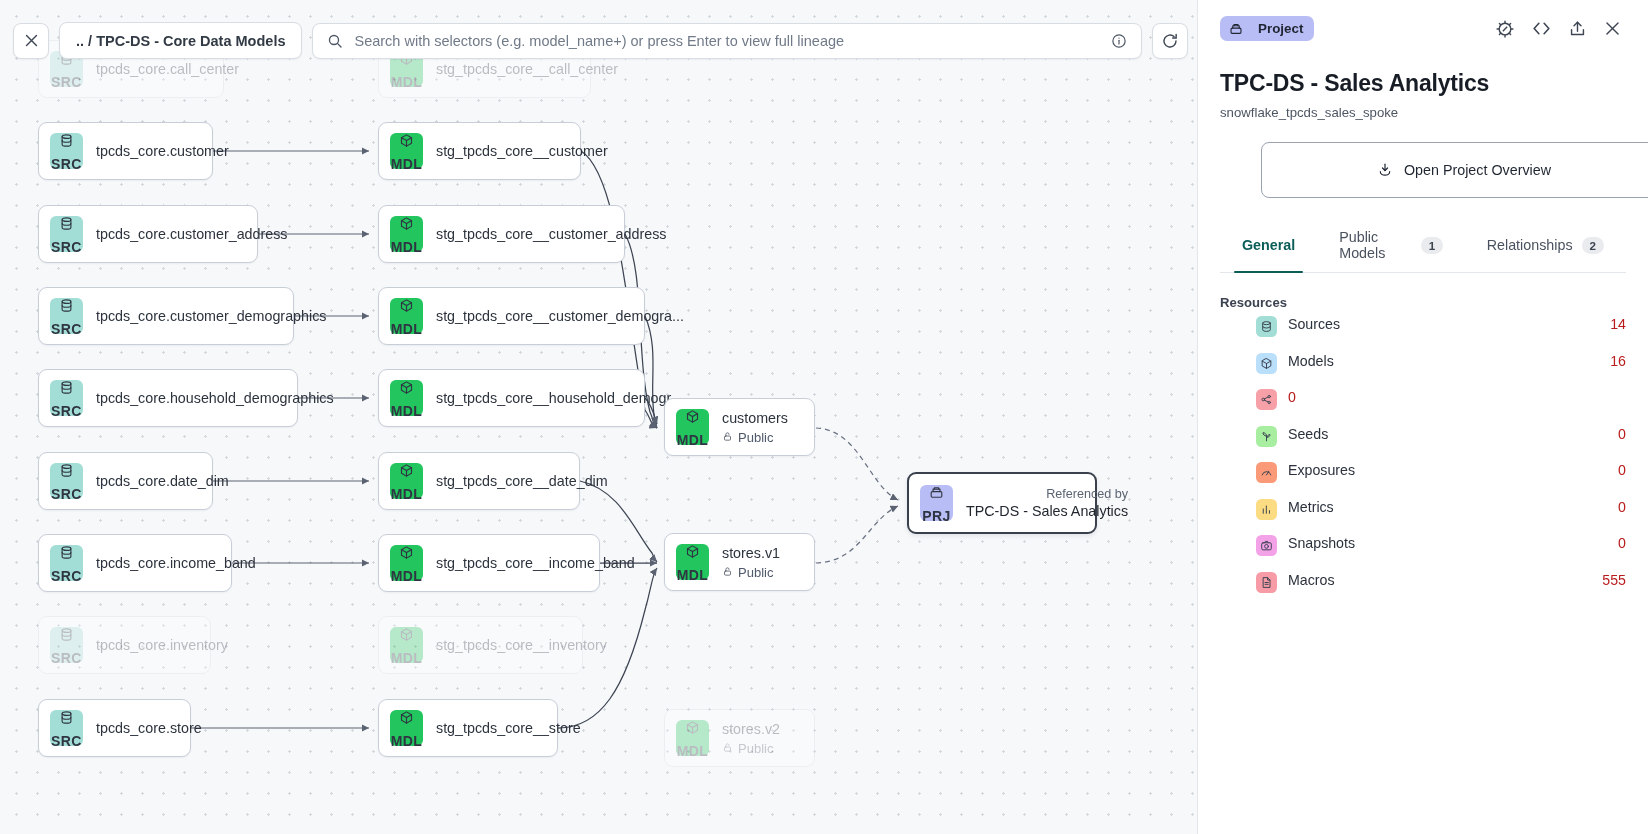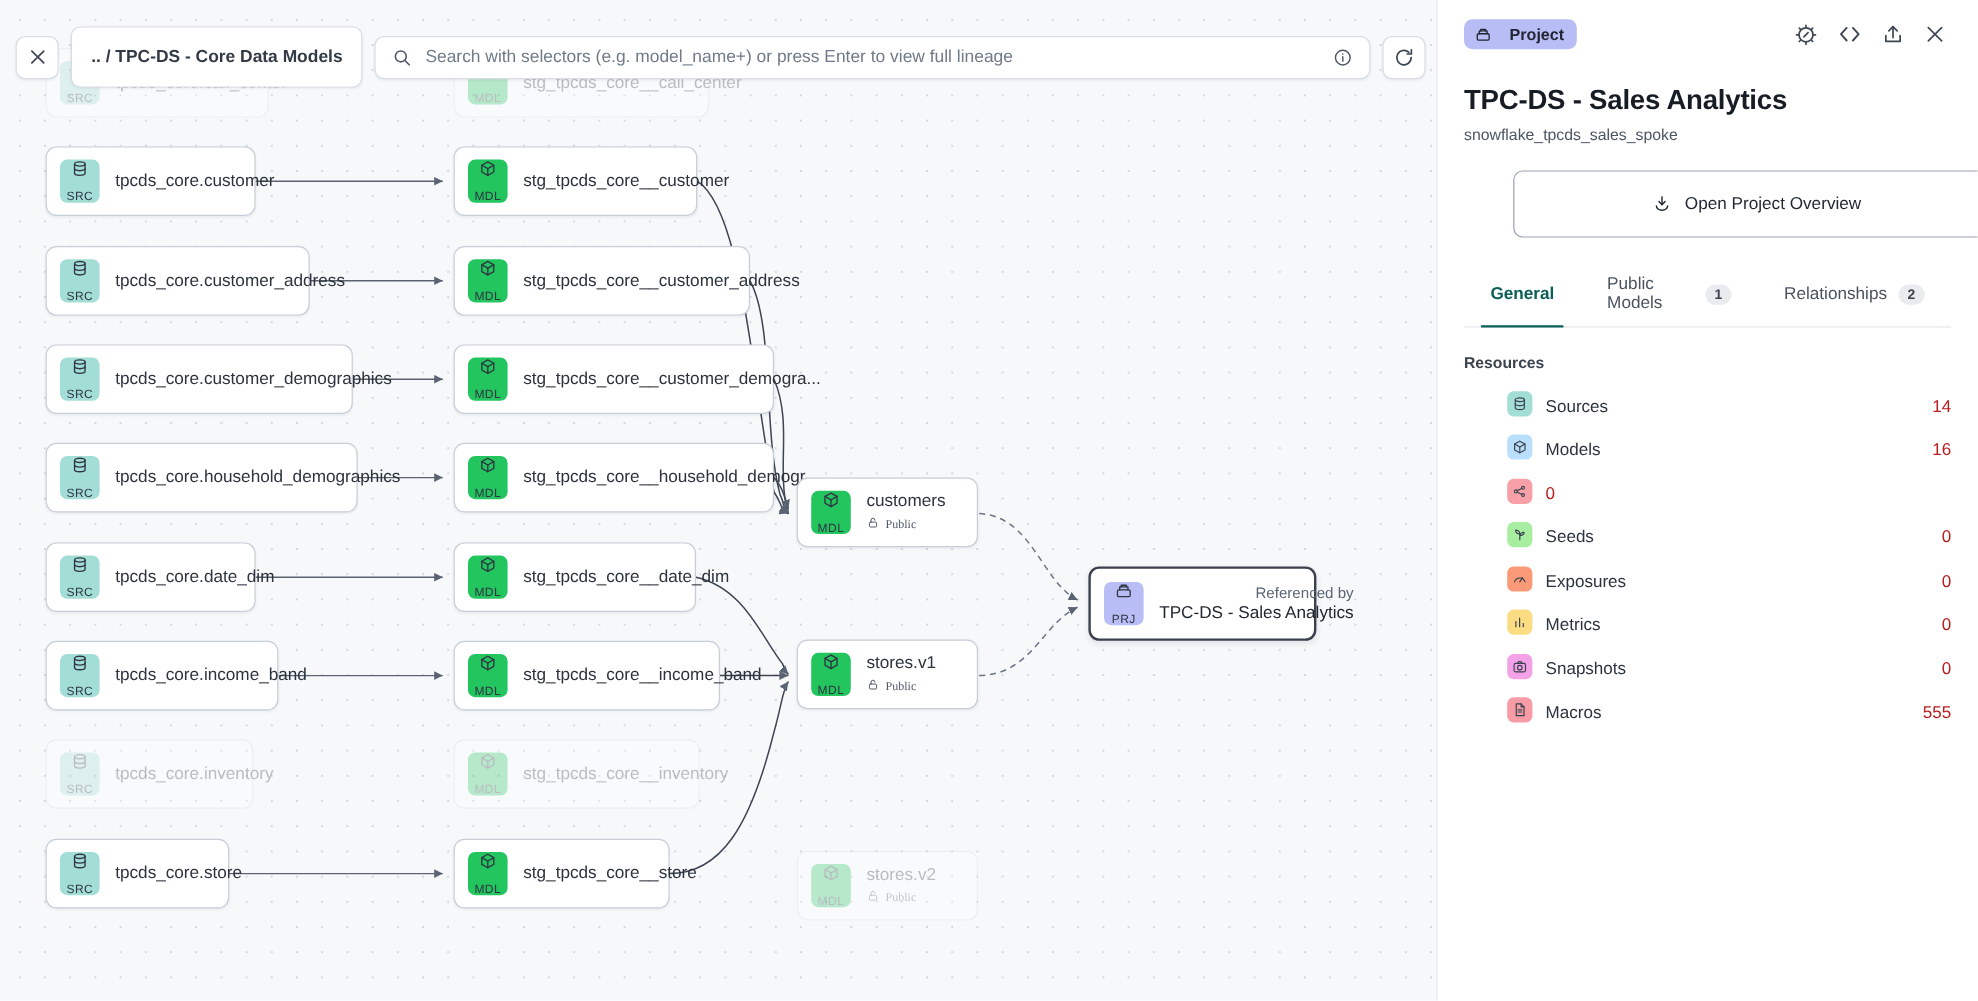--- a/index.html
+++ b/index.html
@@ -31,21 +31,21 @@
     z-index: 40;
   }
   .tb-btn {
     height: 36px; min-width: 36px;
     background: #fff; border: 1px solid #d8dce3; border-radius: 8px;
     display: flex; align-items: center; justify-content: center;
     box-shadow: 0 1px 2px rgba(16,24,40,.05);
     cursor: pointer;
   }
   .breadcrumb {
-    height: 51px; padding: 0 16px;
+    height: 37px; padding: 0 16px;
     background: #fff; border: 1px solid #d8dce3; border-radius: 8px;
     display: flex; align-items: center;
     font-size: 14.5px; font-weight: 600; color: #323a45;
     box-shadow: 0 1px 2px rgba(16,24,40,.05);
     white-space: nowrap; cursor: pointer;
   }
   .searchbar {
     height: 36px; width: 830px;
     background: #fff; border: 1px solid #d8dce3; border-radius: 8px;
     display: flex; align-items: center; gap: 11px; padding: 0 14px;
@@ -77,29 +77,29 @@
   }
   .node .badge {
     width: 33px; height: 36px; border-radius: 6px;
     display: flex; flex-direction: column; align-items: center; justify-content: center;
     gap: 0px; flex: none;
   }
   .badge-src { background: #a3ded6; }
   .badge-mdl { background: #22c55e; }
   .badge-prj { background: #b9bdf5; }
   .badge .bl {
-    font-size: 10px; font-weight: 400; letter-spacing: .4px;
+    font-size: 14px; font-weight: 700; letter-spacing: .4px;
     color: #2f3542; line-height: 9px; margin-top: 12px;
   }
   .node .label {
     font-size: 14.3px; color: #2c333d; line-height: 17px;
   }
   .node .sub {
     display: flex; align-items: center; gap: 5px;
-    font-size: 10px; color: #50596a; margin-top: 3px; font-family: Liberation Serif, serif;
+    font-size: 13px; color: #50596a; margin-top: 3px;
   }
   .node.faded { opacity: .30; box-shadow: none; border-color: #d5dae2; }
   .node.project {
     border: 2px solid #3a414d;
     height: 62px;
     box-shadow: 0 2px 5px rgba(16,24,40,.09);
   }
   .node.project .label-sm { font-size: 12.6px; color: #5b6473; line-height: 16px; text-align: right; }
   .node.project .label-bg { font-size: 14.3px; color: #22272f; line-height: 18px; }
 
@@ -142,21 +142,21 @@
   .tab.active::after {
     content: ""; position: absolute; left: 14px; right: 14px; bottom: -1px;
     height: 2.5px; background: #0b5e57; border-radius: 2px;
   }
   .tab .cnt {
     background: #e9ebef; color: #3c4450; border-radius: 9px;
     font-size: 11.6px; font-weight: 600; padding: 2px 8px; min-width: 22px; text-align: center;
   }
   .sec-label { margin-top: 22px; font-size: 13.1px; font-weight: 700; color: #3b4250; }
   .res-row {
-    display: flex; align-items: flex-end; height: 30.5px;
+    display: flex; align-items: flex-start; height: 30.5px;
     margin-top: 6px; cursor: pointer; padding-left: 36px;
   }
   .res-ic {
     width: 21px; height: 21px; border-radius: 5.5px; flex: none;
     display: flex; align-items: center; justify-content: center;
     margin-right: 11px;
   }
   .res-name { font-size: 14.2px; color: #2b323d; flex: 1; }
   .res-cnt { font-size: 14.2px; color: #b91c1c; font-weight: 500; }
 </style>

